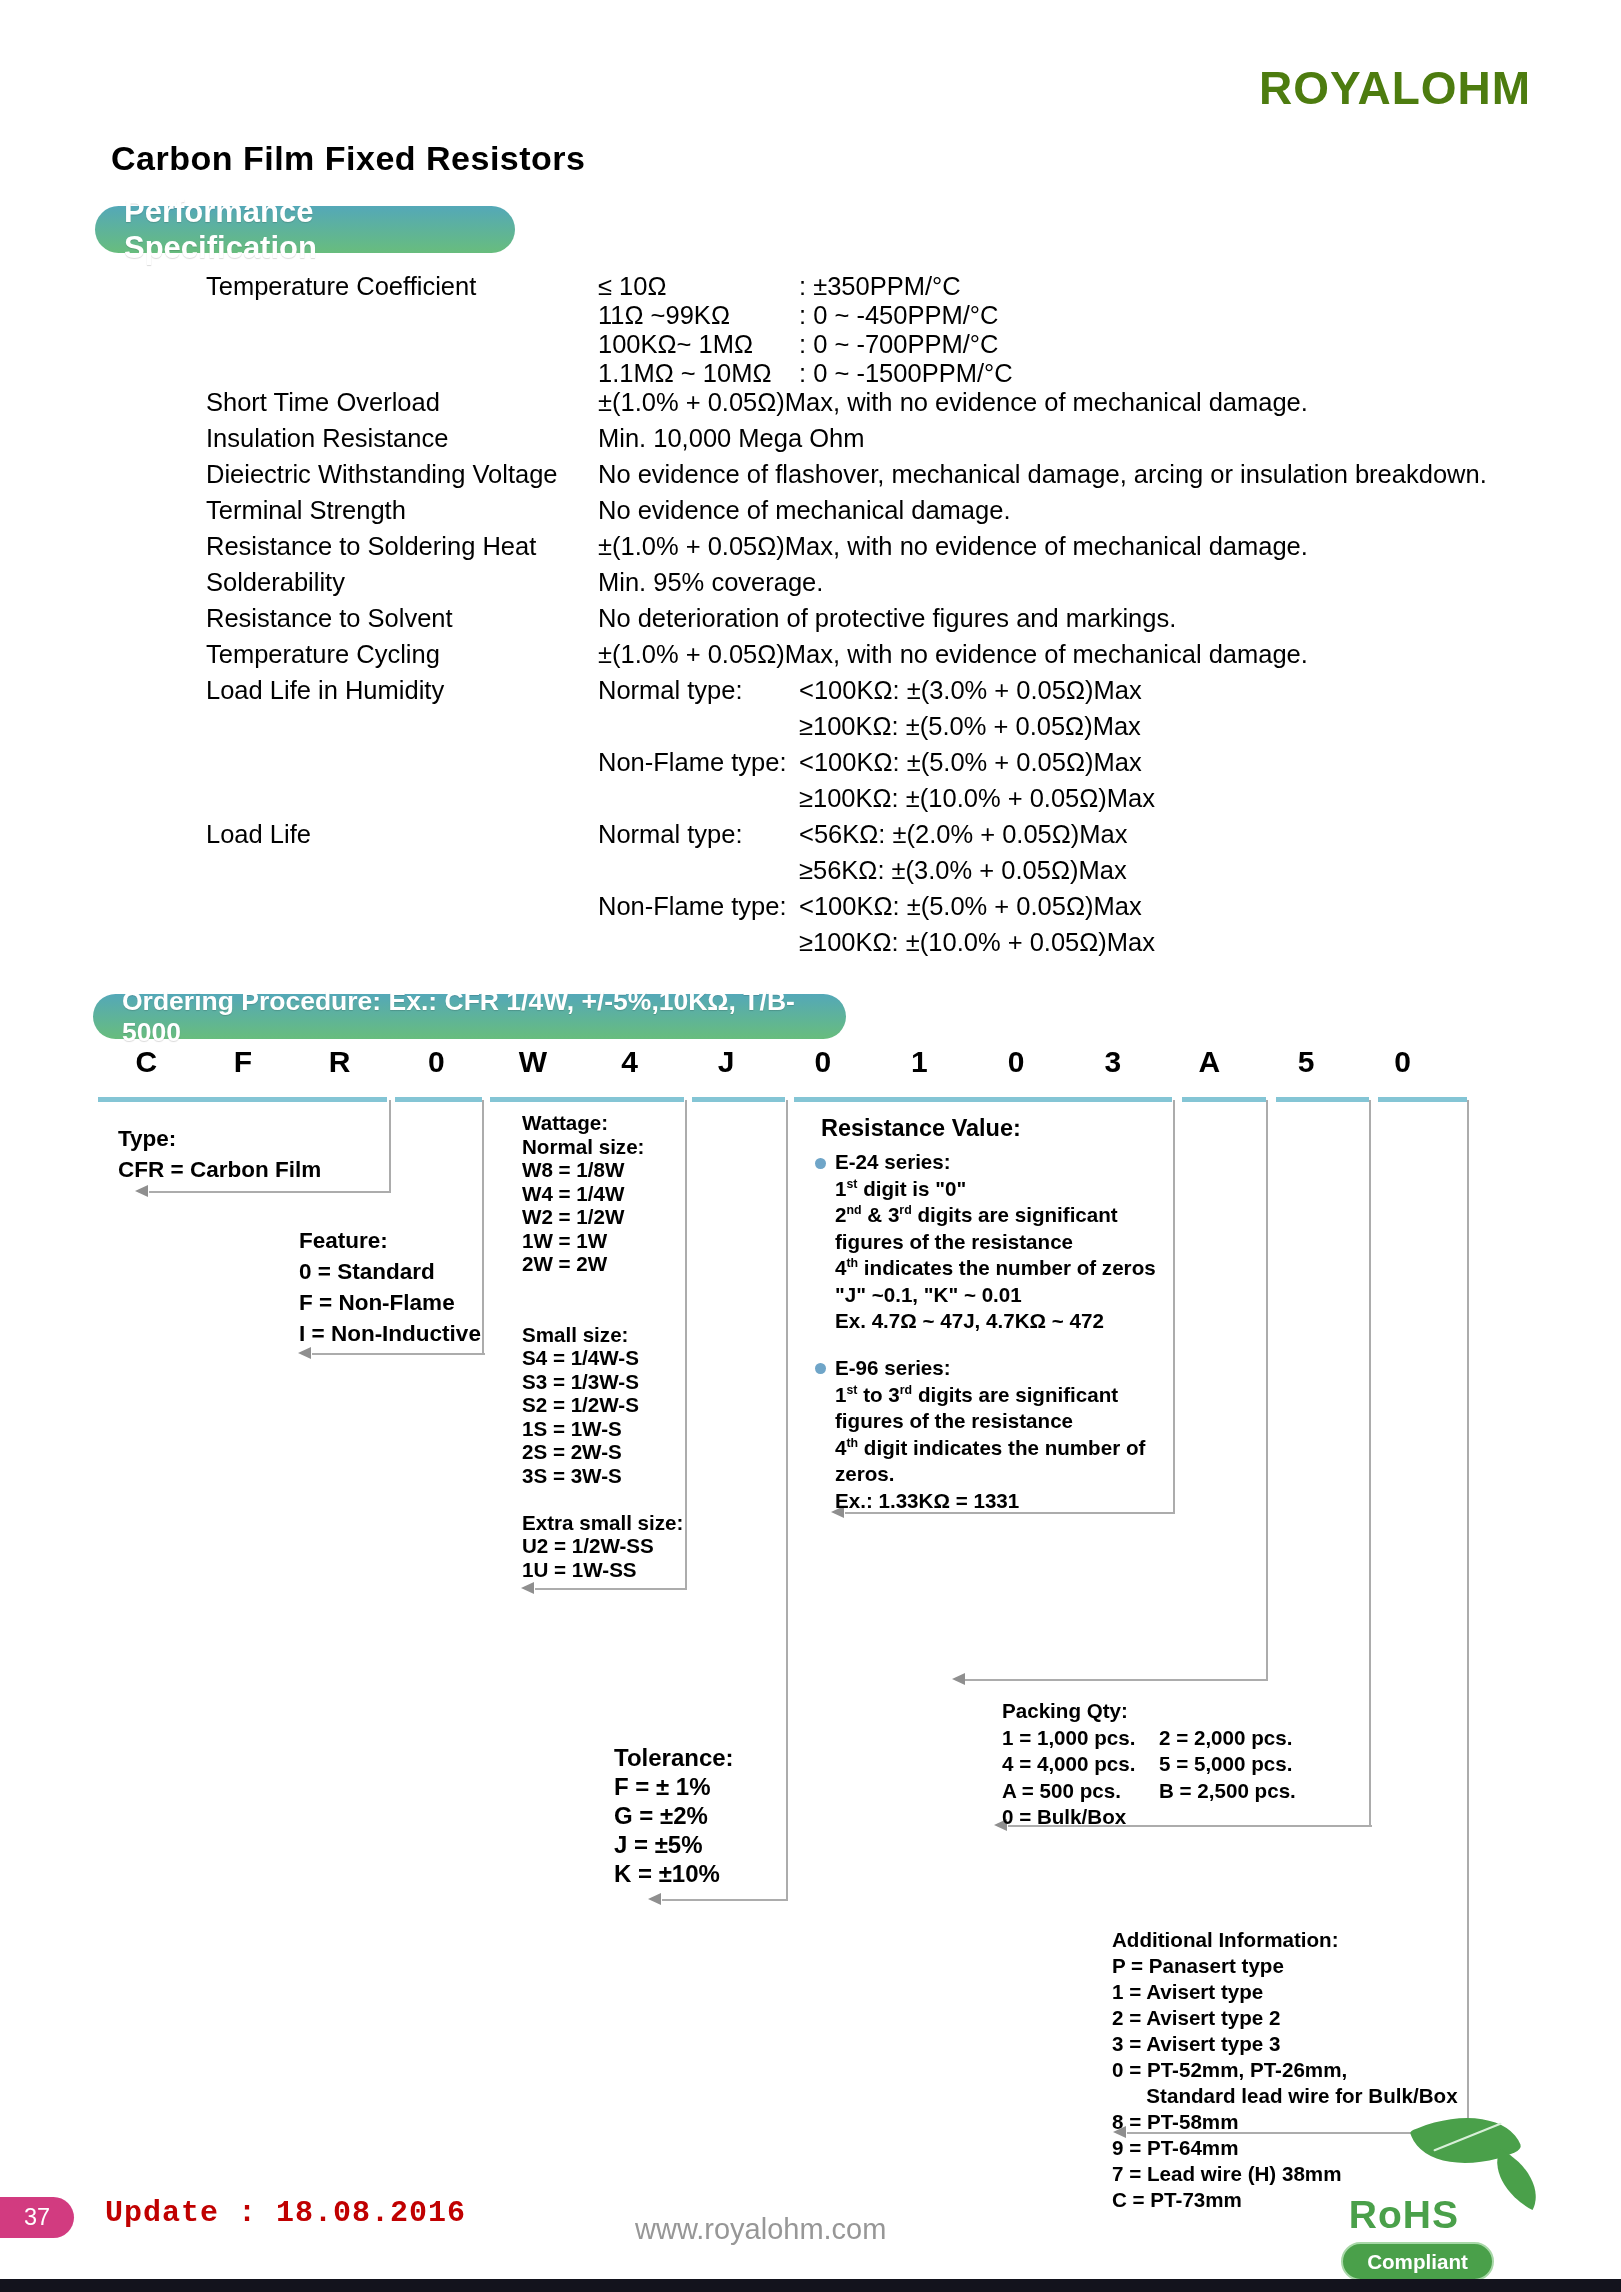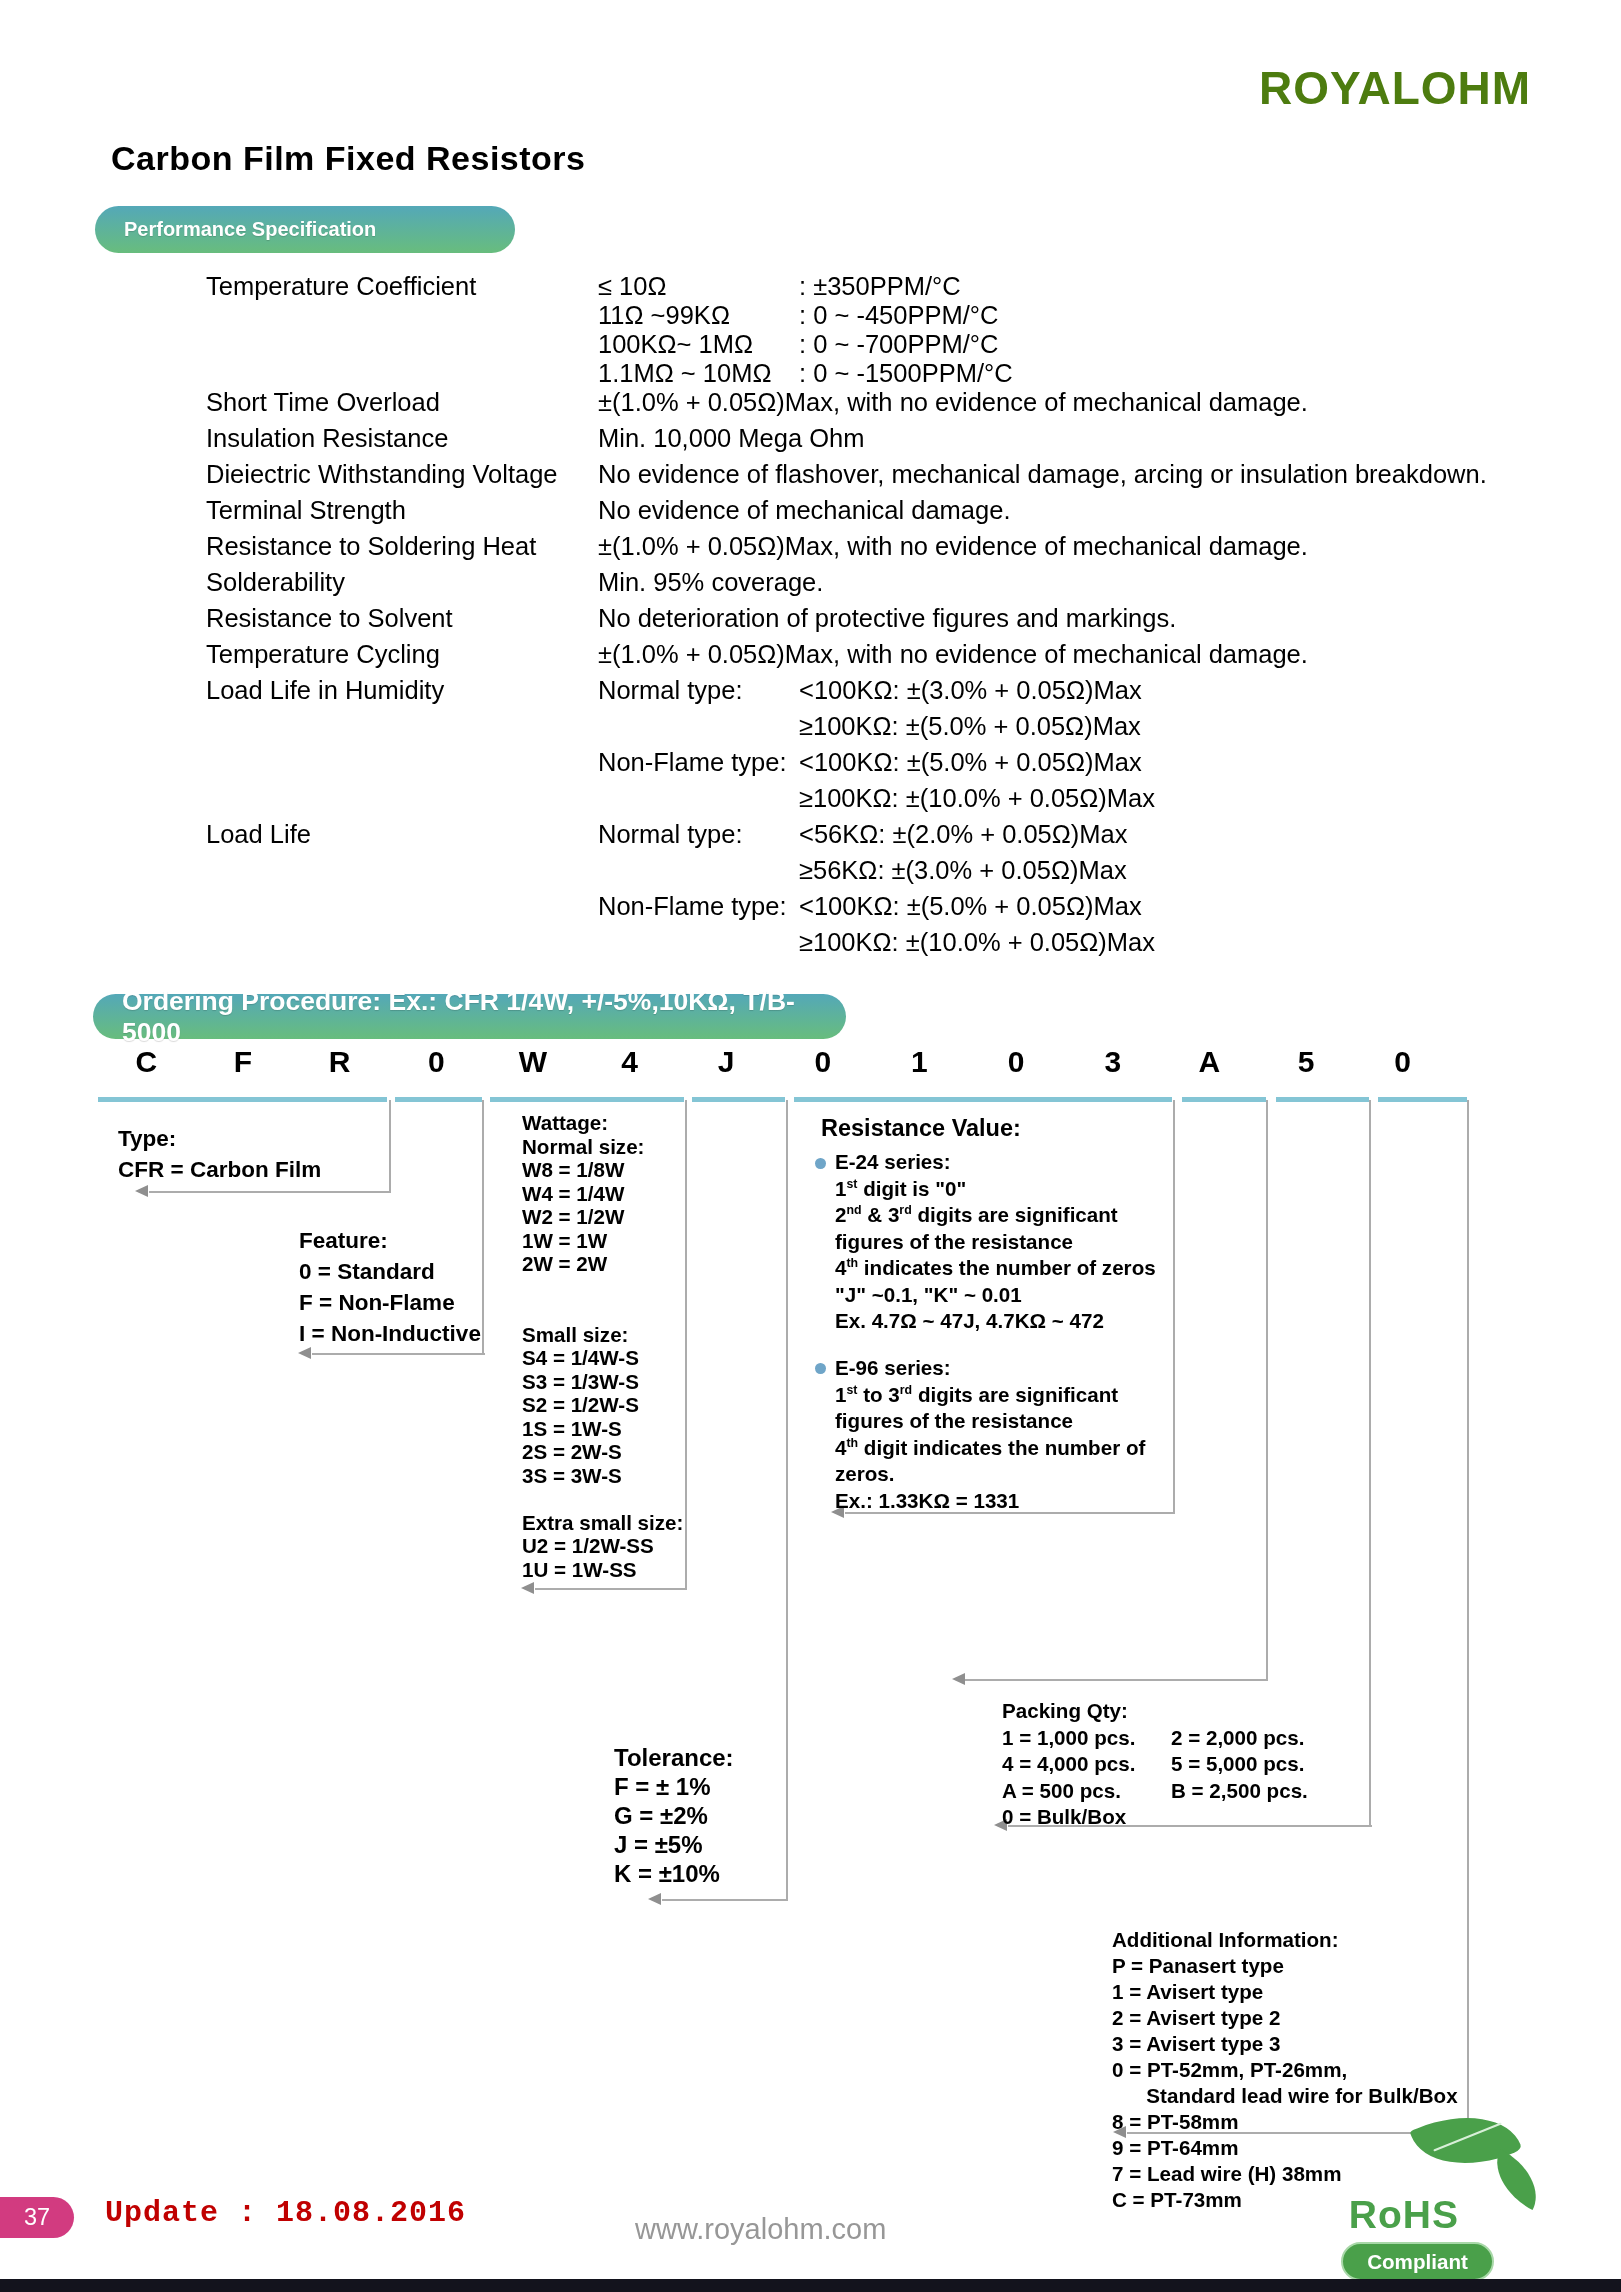--- a/index.html
+++ b/index.html
@@ -6,21 +6,21 @@
   .page{position:relative;width:1621px;height:2293px;background:#ffffff;margin:0 auto;
         font-family:"Liberation Sans",sans-serif;color:#000;overflow:hidden;}
   .abs{position:absolute;}
 
   .logo{left:1259px;top:61px;font-size:46px;font-weight:bold;color:#4d7c0f;letter-spacing:1px;}
   .title{left:111px;top:139px;font-size:34px;font-weight:bold;letter-spacing:0.5px;}
 
   .pill{background:linear-gradient(180deg,#54a8b8 0%,#68bd7d 100%);border-radius:25.5px;color:#fff;
         font-weight:bold;display:flex;align-items:center;padding-left:29px;box-sizing:border-box;
         text-shadow:0 1px 1px rgba(0,0,0,0.15);}
-  .pill-perf{left:95px;top:206px;width:420px;height:47px;font-size:20px;text-align:center;}
+  .pill-perf{left:95px;top:206px;width:420px;height:47px;font-size:31px;}
   .pill-order{left:93px;top:994px;width:753px;height:45px;font-size:26.5px;}
 
   .spec{left:206px;top:272px;width:1392px;}
   .spec-row{display:flex;height:36px;font-size:25.5px;white-space:nowrap;align-items:flex-start;}
   .spec-row.compact{height:29px;}
   .spec-lbl{width:392px;flex:none;}
   .spec-mid{width:201px;flex:none;}
   .spec-val{flex:1;}
 
   .code-row{left:98px;top:1045px;width:1353px;display:flex;}
@@ -39,21 +39,21 @@
   .wattage-box div{min-height:23.5px;}
   .tolerance-box{left:614px;top:1743px;font-size:24px;line-height:29px;}
   .res-title{left:821px;top:1115px;font-size:23.5px;font-weight:bold;text-align:center;}
   .res-group{position:absolute;left:835px;font-size:20.6px;line-height:26.5px;font-weight:bold;}
   .res-g1{top:1149px;}
   .res-g2{top:1355px;}
   .bullet{position:absolute;left:815px;width:10.8px;height:10.8px;border-radius:50%;background:#6fa5c8;}
   .b1{top:1158px;} .b2{top:1363px;}
   .ptype-box{left:959px;top:1543px;font-size:21.6px;line-height:27.4px;}
   .pqty-box{left:1002px;top:1698px;font-size:20.6px;line-height:26.5px;}
-  .pqty-row{display:flex;white-space:nowrap;gap:12px;}
+  .pqty-row{display:flex;white-space:nowrap;}
   .pqty-c1{width:157px;flex:none;}
   .addl-box{left:1112px;top:1849px;font-size:20.6px;line-height:26px;white-space:pre;}
 
   sup{font-size:0.6em;vertical-align:super;line-height:0;}
 
   .badge{left:0;top:2197px;width:74px;height:41px;background:#d23b80;border-radius:0 20.6px 20.6px 0;
          color:#fff;font-size:23.5px;display:flex;align-items:center;justify-content:center;}
   .update{left:105px;top:2196px;font-family:"Liberation Mono",monospace;font-weight:bold;
           font-size:30px;color:#c00000;letter-spacing:1px;}
   .website{left:635px;top:2213px;font-size:29px;color:#979797;}

